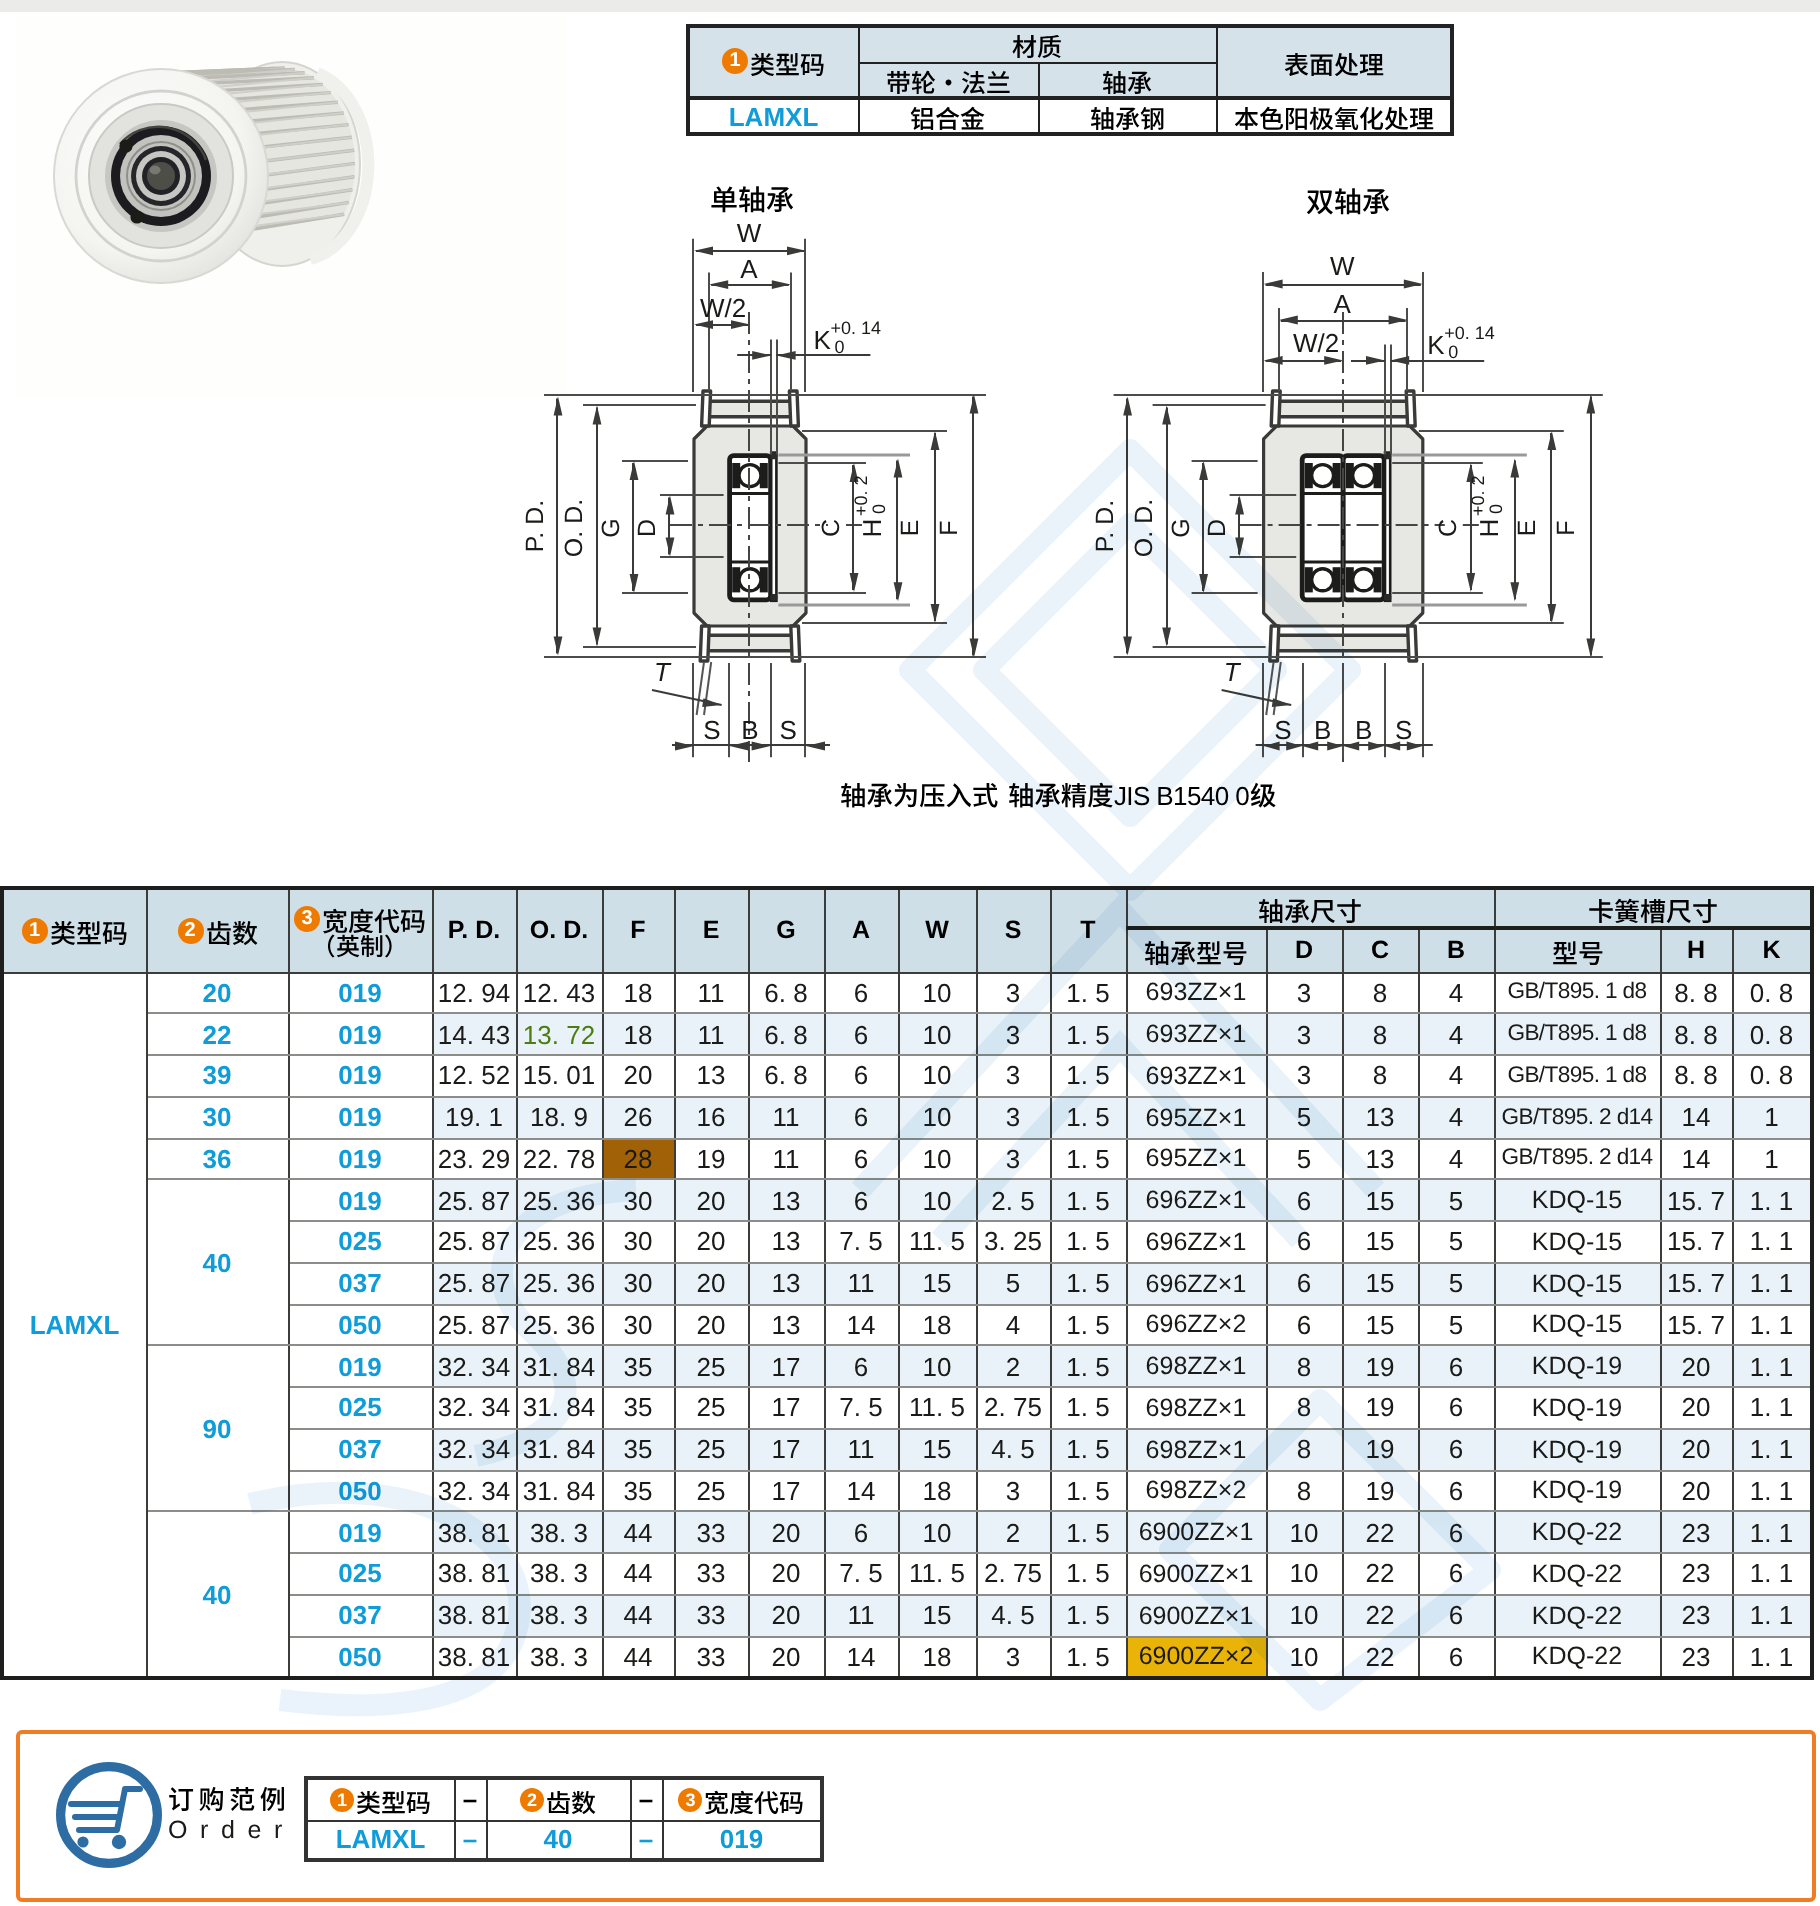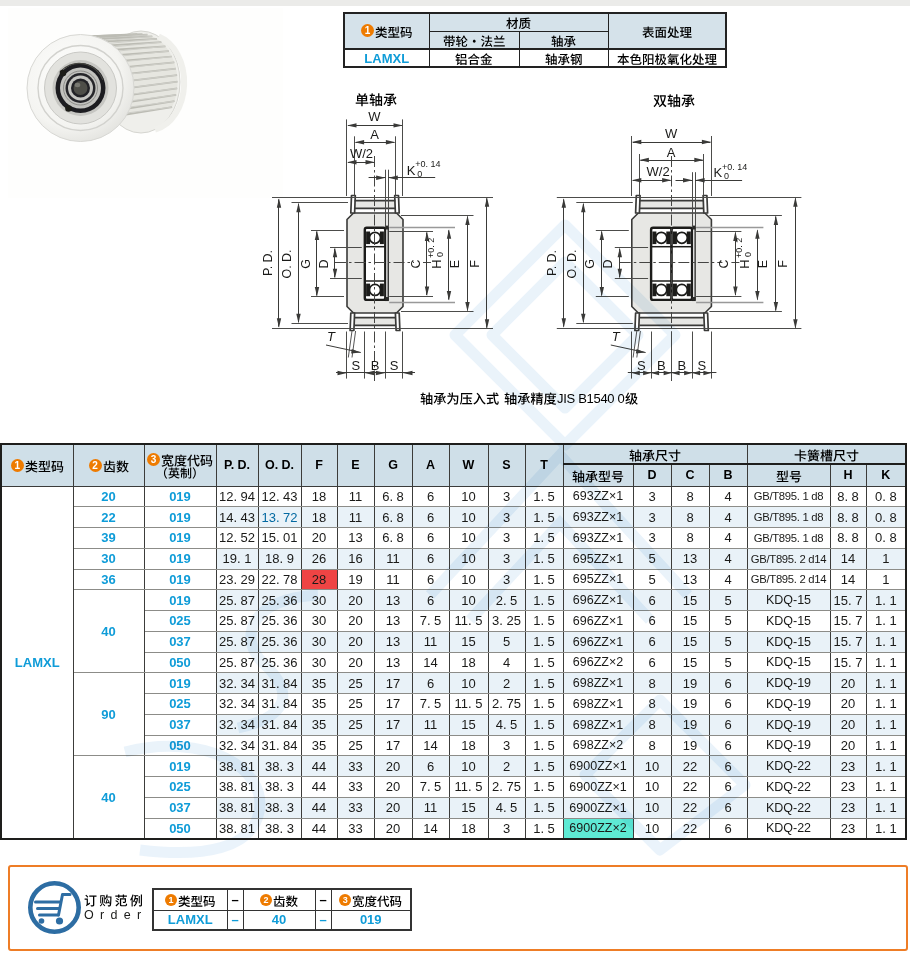--- a/index.html
+++ b/index.html
@@ -622,21 +622,21 @@
           <td style="border:1px solid #3c3c3a;border-bottom:1px solid #8c8c88;background:#fff;color:#1a1a18">8</td>
           <td style="border:1px solid #3c3c3a;border-bottom:1px solid #8c8c88;background:#fff;color:#1a1a18">4</td>
           <td style="border:1px solid #3c3c3a;border-bottom:1px solid #8c8c88;background:#fff;font-size:11.3px;letter-spacing:-0.3px;color:#1a1a18">GB/T895. 1 d8</td>
           <td style="border:1px solid #3c3c3a;border-bottom:1px solid #8c8c88;background:#fff;color:#1a1a18">8. 8</td>
           <td style="border:1px solid #3c3c3a;border-bottom:1px solid #8c8c88;background:#fff;color:#1a1a18;border-right:2px solid #1e1e1c">0. 8</td>
         </tr>
         <tr style="height:20.76px">
           <td class="blu" style="border:1px solid #3c3c3a;border-bottom:1px solid #8c8c88;font-weight:bold">22</td>
           <td class="blu" style="border:1px solid #3c3c3a;border-bottom:1px solid #8c8c88;font-weight:bold">019</td>
           <td style="border:1px solid #3c3c3a;border-bottom:1px solid #8c8c88;background:#e9f2f8;color:#1a1a18">14. 43</td>
-          <td style="border:1px solid #3c3c3a;border-bottom:1px solid #8c8c88;background:#e9f2f8;color:#0369a1">13. 72</td>
+          <td style="border:1px solid #3c3c3a;border-bottom:1px solid #8c8c88;background:#e9f2f8;color:#4d7c0f">13. 72</td>
           <td style="border:1px solid #3c3c3a;border-bottom:1px solid #8c8c88;background:#e9f2f8;color:#1a1a18">18</td>
           <td style="border:1px solid #3c3c3a;border-bottom:1px solid #8c8c88;background:#e9f2f8;color:#1a1a18">11</td>
           <td style="border:1px solid #3c3c3a;border-bottom:1px solid #8c8c88;background:#e9f2f8;color:#1a1a18">6. 8</td>
           <td style="border:1px solid #3c3c3a;border-bottom:1px solid #8c8c88;background:#e9f2f8;color:#1a1a18">6</td>
           <td style="border:1px solid #3c3c3a;border-bottom:1px solid #8c8c88;background:#e9f2f8;color:#1a1a18">10</td>
           <td style="border:1px solid #3c3c3a;border-bottom:1px solid #8c8c88;background:#e9f2f8;color:#1a1a18">3</td>
           <td style="border:1px solid #3c3c3a;border-bottom:1px solid #8c8c88;background:#e9f2f8;color:#1a1a18">1. 5</td>
           <td style="border:1px solid #3c3c3a;border-bottom:1px solid #8c8c88;background:#e9f2f8;font-size:12.5px;color:#1a1a18">693ZZ×1</td>
           <td style="border:1px solid #3c3c3a;border-bottom:1px solid #8c8c88;background:#e9f2f8;color:#1a1a18">3</td>
           <td style="border:1px solid #3c3c3a;border-bottom:1px solid #8c8c88;background:#e9f2f8;color:#1a1a18">8</td>
@@ -683,21 +683,21 @@
           <td style="border:1px solid #3c3c3a;border-bottom:1px solid #8c8c88;background:#e9f2f8;color:#1a1a18">4</td>
           <td style="border:1px solid #3c3c3a;border-bottom:1px solid #8c8c88;background:#e9f2f8;font-size:11.3px;letter-spacing:-0.3px;color:#1a1a18">GB/T895. 2 d14</td>
           <td style="border:1px solid #3c3c3a;border-bottom:1px solid #8c8c88;background:#e9f2f8;color:#1a1a18">14</td>
           <td style="border:1px solid #3c3c3a;border-bottom:1px solid #8c8c88;background:#e9f2f8;color:#1a1a18;border-right:2px solid #1e1e1c">1</td>
         </tr>
         <tr style="height:20.76px">
           <td class="blu" style="border:1px solid #3c3c3a;border-bottom:1px solid #8c8c88;font-weight:bold">36</td>
           <td class="blu" style="border:1px solid #3c3c3a;border-bottom:1px solid #8c8c88;font-weight:bold">019</td>
           <td style="border:1px solid #3c3c3a;border-bottom:1px solid #8c8c88;background:#fff;color:#1a1a18">23. 29</td>
           <td style="border:1px solid #3c3c3a;border-bottom:1px solid #8c8c88;background:#fff;color:#1a1a18">22. 78</td>
-          <td style="border:1px solid #3c3c3a;border-bottom:1px solid #8c8c88;background:#ef4444;color:#1a1a18">28</td>
+          <td style="border:1px solid #3c3c3a;border-bottom:1px solid #8c8c88;background:#a16207;color:#1a1a18">28</td>
           <td style="border:1px solid #3c3c3a;border-bottom:1px solid #8c8c88;background:#fff;color:#1a1a18">19</td>
           <td style="border:1px solid #3c3c3a;border-bottom:1px solid #8c8c88;background:#fff;color:#1a1a18">11</td>
           <td style="border:1px solid #3c3c3a;border-bottom:1px solid #8c8c88;background:#fff;color:#1a1a18">6</td>
           <td style="border:1px solid #3c3c3a;border-bottom:1px solid #8c8c88;background:#fff;color:#1a1a18">10</td>
           <td style="border:1px solid #3c3c3a;border-bottom:1px solid #8c8c88;background:#fff;color:#1a1a18">3</td>
           <td style="border:1px solid #3c3c3a;border-bottom:1px solid #8c8c88;background:#fff;color:#1a1a18">1. 5</td>
           <td style="border:1px solid #3c3c3a;border-bottom:1px solid #8c8c88;background:#fff;font-size:12.5px;color:#1a1a18">695ZZ×1</td>
           <td style="border:1px solid #3c3c3a;border-bottom:1px solid #8c8c88;background:#fff;color:#1a1a18">5</td>
           <td style="border:1px solid #3c3c3a;border-bottom:1px solid #8c8c88;background:#fff;color:#1a1a18">13</td>
           <td style="border:1px solid #3c3c3a;border-bottom:1px solid #8c8c88;background:#fff;color:#1a1a18">4</td>
@@ -921,21 +921,21 @@
           <td class="blu" style="border:1px solid #3c3c3a;border-bottom:2px solid #1e1e1c;font-weight:bold">050</td>
           <td style="border:1px solid #3c3c3a;border-bottom:2px solid #1e1e1c;background:#fff;color:#1a1a18">38. 81</td>
           <td style="border:1px solid #3c3c3a;border-bottom:2px solid #1e1e1c;background:#fff;color:#1a1a18">38. 3</td>
           <td style="border:1px solid #3c3c3a;border-bottom:2px solid #1e1e1c;background:#fff;color:#1a1a18">44</td>
           <td style="border:1px solid #3c3c3a;border-bottom:2px solid #1e1e1c;background:#fff;color:#1a1a18">33</td>
           <td style="border:1px solid #3c3c3a;border-bottom:2px solid #1e1e1c;background:#fff;color:#1a1a18">20</td>
           <td style="border:1px solid #3c3c3a;border-bottom:2px solid #1e1e1c;background:#fff;color:#1a1a18">14</td>
           <td style="border:1px solid #3c3c3a;border-bottom:2px solid #1e1e1c;background:#fff;color:#1a1a18">18</td>
           <td style="border:1px solid #3c3c3a;border-bottom:2px solid #1e1e1c;background:#fff;color:#1a1a18">3</td>
           <td style="border:1px solid #3c3c3a;border-bottom:2px solid #1e1e1c;background:#fff;color:#1a1a18">1. 5</td>
-          <td style="border:1px solid #3c3c3a;border-bottom:2px solid #1e1e1c;background:#5eead4;font-size:12.5px;color:#1a1a18">6900ZZ×2</td>
+          <td style="border:1px solid #3c3c3a;border-bottom:2px solid #1e1e1c;background:#eab308;font-size:12.5px;color:#1a1a18">6900ZZ×2</td>
           <td style="border:1px solid #3c3c3a;border-bottom:2px solid #1e1e1c;background:#fff;color:#1a1a18">10</td>
           <td style="border:1px solid #3c3c3a;border-bottom:2px solid #1e1e1c;background:#fff;color:#1a1a18">22</td>
           <td style="border:1px solid #3c3c3a;border-bottom:2px solid #1e1e1c;background:#fff;color:#1a1a18">6</td>
           <td style="border:1px solid #3c3c3a;border-bottom:2px solid #1e1e1c;background:#fff;font-size:12.5px;color:#1a1a18">KDQ-22</td>
           <td style="border:1px solid #3c3c3a;border-bottom:2px solid #1e1e1c;background:#fff;color:#1a1a18">23</td>
           <td style="border:1px solid #3c3c3a;border-bottom:2px solid #1e1e1c;background:#fff;color:#1a1a18;border-right:2px solid #1e1e1c">1. 1</td>
         </tr>
       </tbody>
     </table>
 <div class="abs" style="left:8px;top:865px;width:900px;height:86px;border:2px solid #ee7d26;border-radius:3px;background:#fff"></div>

